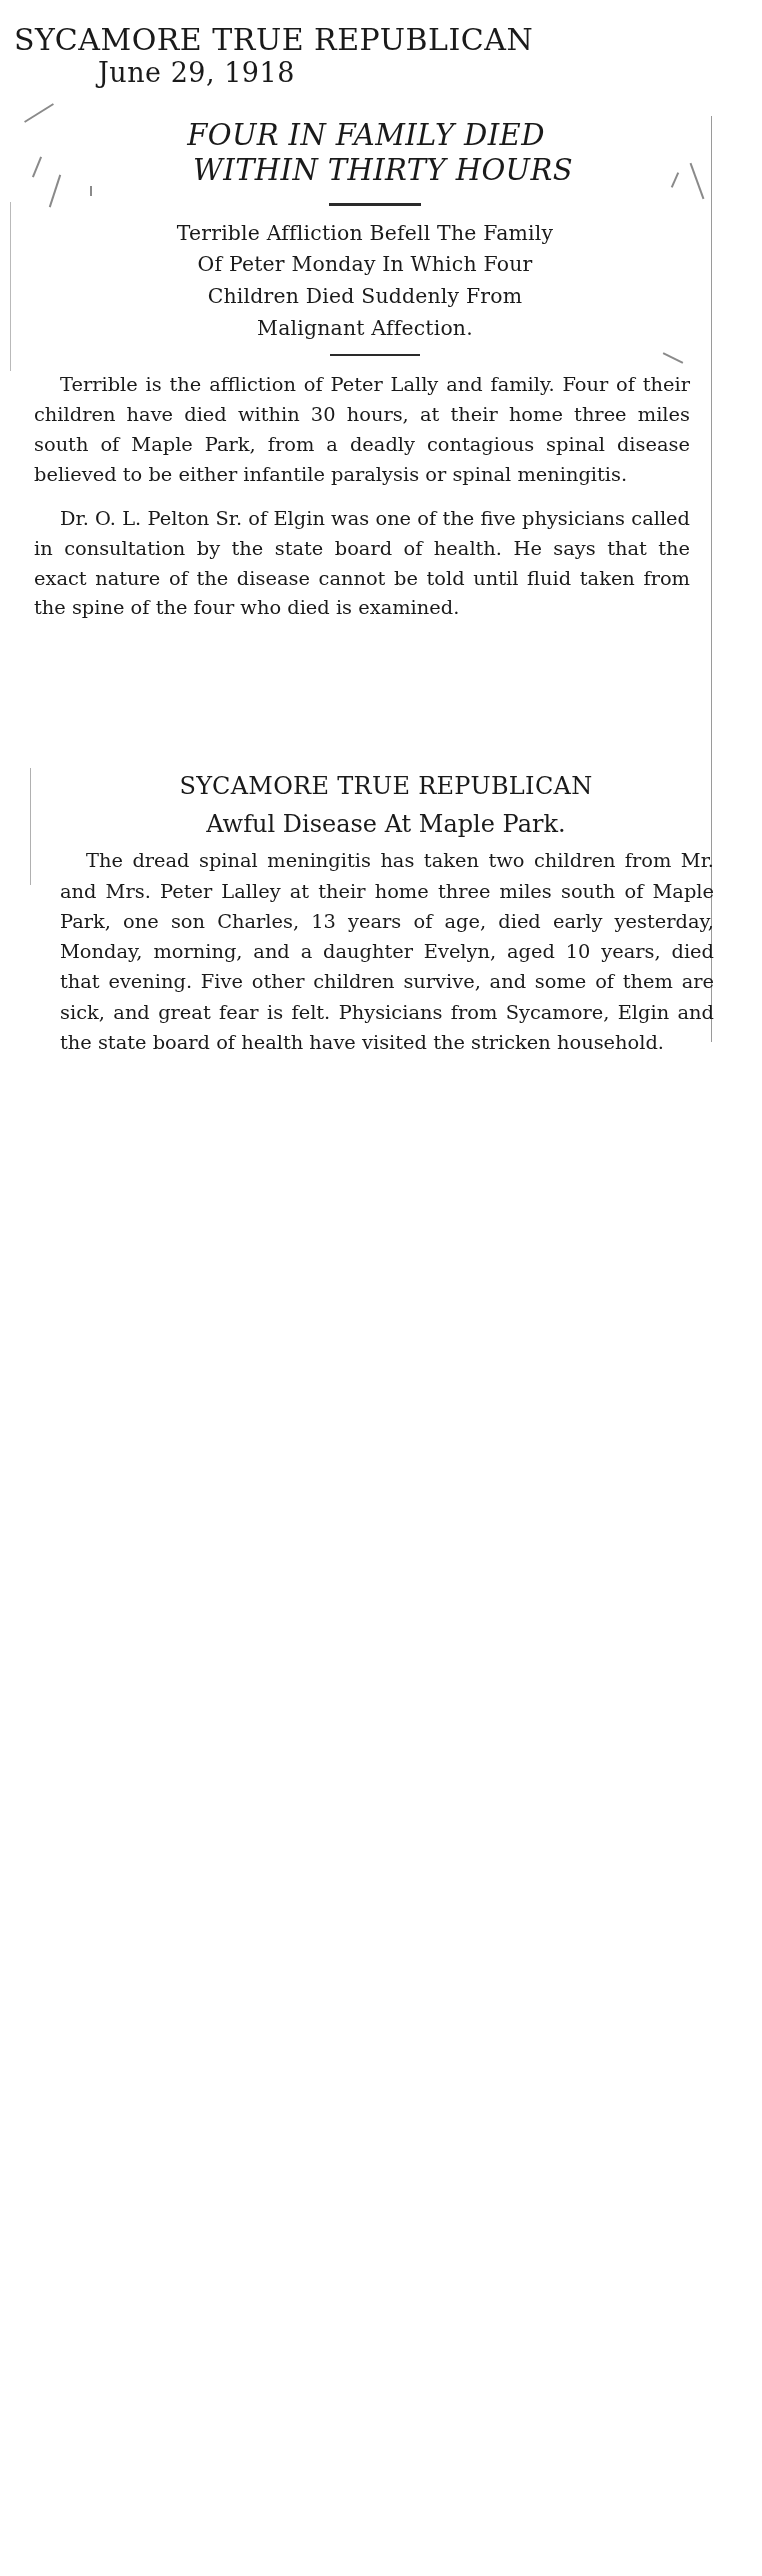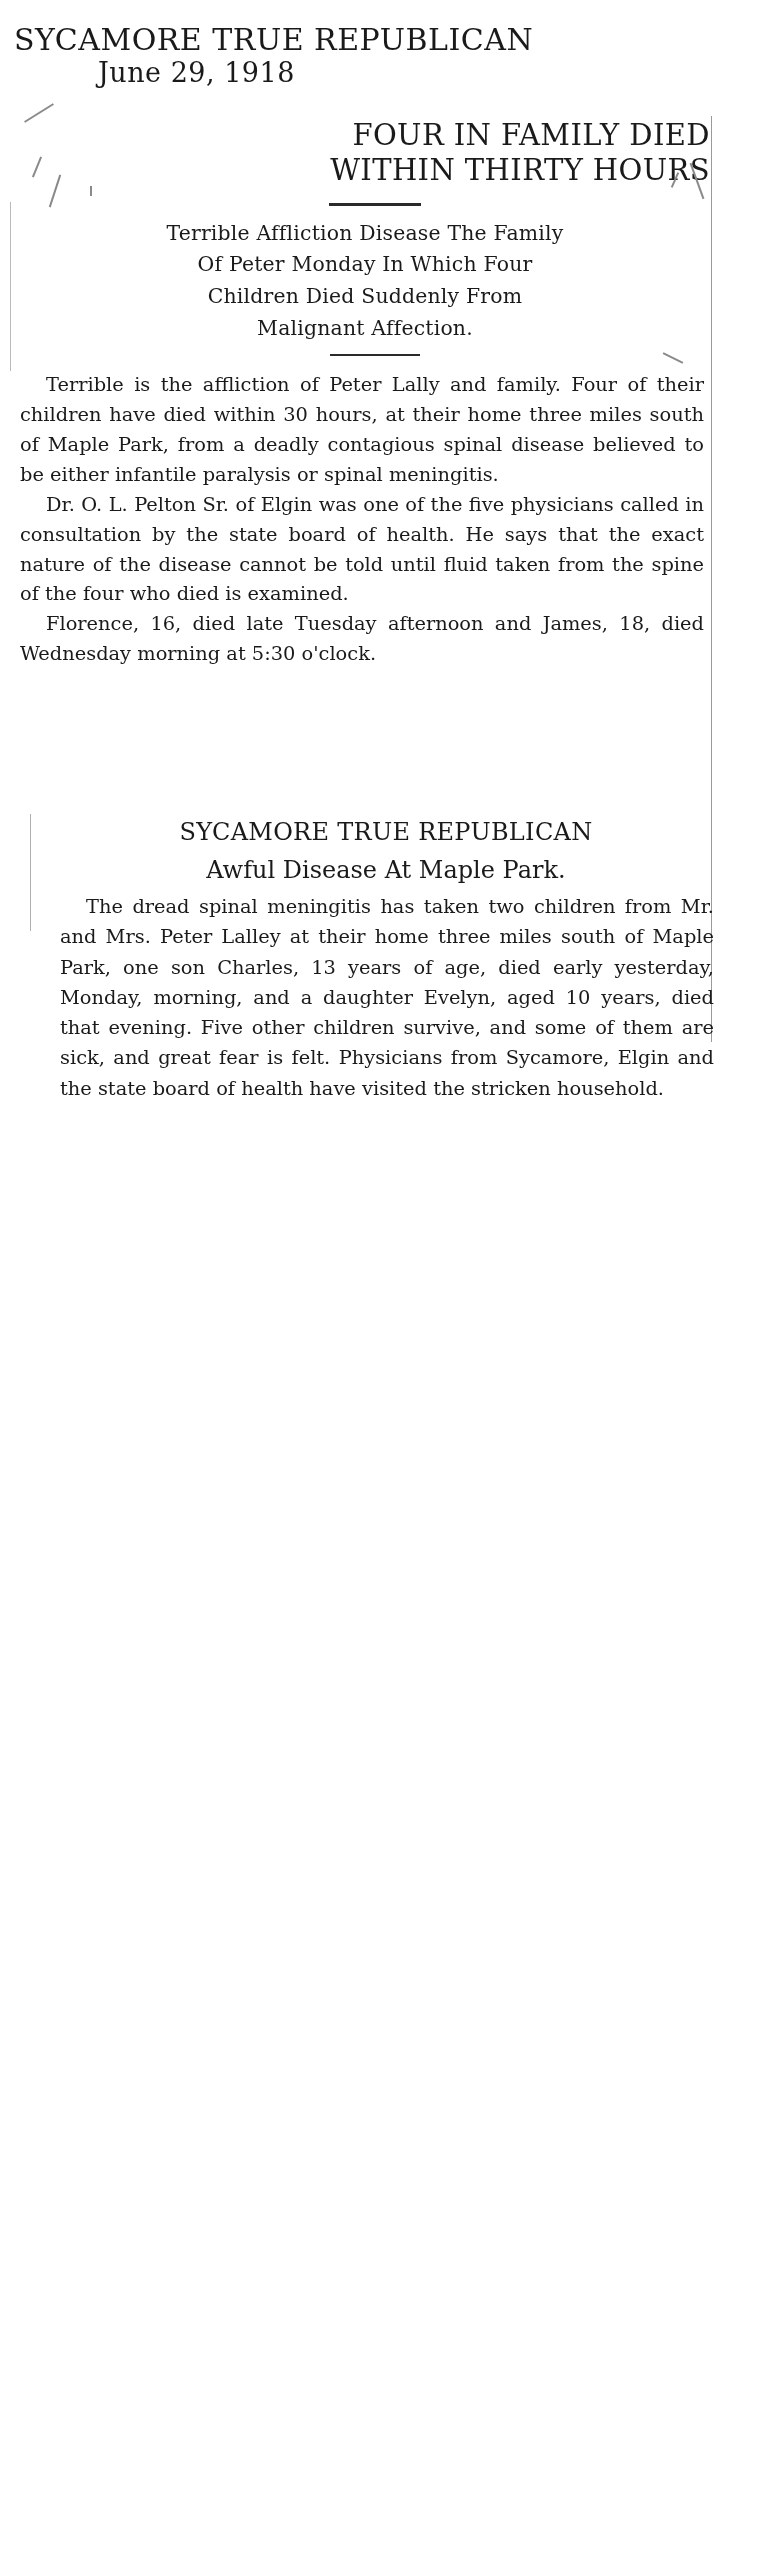--- a/index.html
+++ b/index.html
@@ -62,25 +62,26 @@
     bottom: 0;
     width: 1px;
     background: #b9b9b9;
   }
   .tick {
     position: absolute;
     background: #8a8a8a;
   }
 
   .headline {
-    text-align: right;
+    text-align: center;
     font-size: 29px;
     line-height: 1.22;
     letter-spacing: 0.4px;
     padding: 6px 40px 0 22px;
+    font-style: italic;
   }
   .headline .l2 {
     display: block;
     padding-left: 34px;
   }
 
   .rule {
     width: 92px;
     height: 3px;
     background: #2a2a2a;
@@ -104,21 +105,21 @@
   }
 
   .body-col {
     padding: 0 46px 0 20px;
     font-size: 19.4px;
     line-height: 1.54;
     text-align: justify;
     text-justify: inter-word;
   }
   .body-col p {
-    margin: 0;
+    margin: 14px;
     text-indent: 26px;
   }
   .body-col p.last {
     text-indent: 26px;
   }
 
   
   .clip-2 {
     margin-top: 149px;
     padding-left: 52px;
@@ -180,32 +181,31 @@
     <div class="tick" style="right:66px; top:245px; width:22px; height:2px; transform:rotate(26deg);"></div>
 
     <div class="headline">
       <span>FOUR IN FAMILY DIED</span>
       <span class="l2">WITHIN THIRTY HOURS</span>
     </div>
 
     <div class="rule"></div>
 
     <div class="subhead">
-      <span class="sd">Terrible Affliction Disease The Family</span>
+      <span class="sd">Terrible Affliction Befell The Family</span>
       <span class="sd">Of Peter Monday In Which Four</span>
       <span class="sd">Children Died Suddenly From</span>
       <span class="sd">Malignant Affection.</span>
     </div>
 
     <div class="rule thin"></div>
 
     <div class="body-col">
       <p>Terrible is the affliction of Peter Lally and family. Four of their children have died within 30 hours, at their home three miles south of Maple Park, from a deadly contagious spinal disease believed to be either infantile paralysis or spinal meningitis.</p>
       <p>Dr. O. L. Pelton Sr. of Elgin was one of the five physicians called in consultation by the state board of health. He says that the exact nature of the disease cannot be told until fluid taken from the spine of the four who died is examined.</p>
-      <p>Florence, 16, died late Tuesday afternoon and James, 18, died Wednesday morning at 5:30 o'clock.</p>
     </div>
   </div>
 
   <div class="clip clip-2">
     <div class="clip2-edge"></div>
 
     <div class="clip2-title">SYCAMORE TRUE REPUBLICAN</div>
     <div class="clip2-sub">Awful Disease At Maple Park.</div>
 
     <div class="clip2-body">

